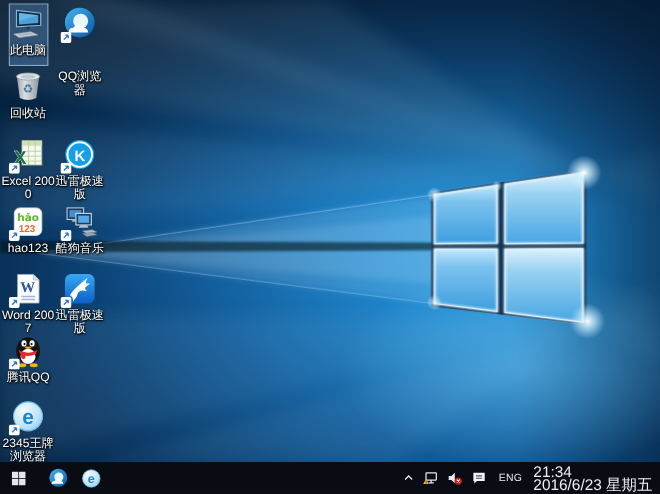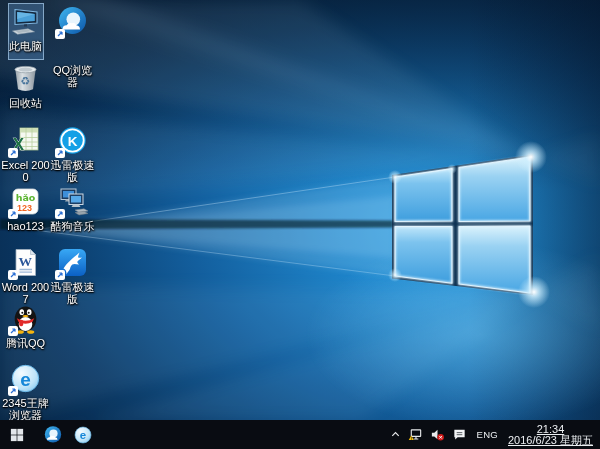--- a/index.html
+++ b/index.html
@@ -36,21 +36,21 @@
   }
   .tb-start { width:34px; display:flex; align-items:center; justify-content:center; }
   #taskbar-pinned { display:flex; align-items:stretch; margin-left:4px; }
   .tb-icon { width:30px; display:flex; align-items:center; justify-content:center; }
   .tb-art { width:20px; height:20px; }
   .tb-art svg { width:100%; height:100%; display:block; }
   #tray { margin-left:auto; display:flex; align-items:center; gap:3px; padding-right:3px; }
   .tray-btn { height:41px; display:flex; align-items:center; justify-content:center; padding:0 2px; }
   .tray-btn svg { display:block; }
   #tray-language { color:#eceff2; font-size:9.5px; padding:0 5px; letter-spacing:.3px; }
-  #tray-clock { color:#eceff2; font-size:11px; line-height:10.5px; text-align:center; padding:0 4px 0 2px; white-space:nowrap;text-decoration:underline; }
+  #tray-clock { color:#eceff2; font-size:14px; line-height:10.5px; text-align:left; padding:0 4px 0 2px; white-space:nowrap; }
 </style>
 </head>
 <body>
 
 <div id="screen">
 
   <svg id="wallpaper" viewBox="0 0 600 420" preserveAspectRatio="none" xmlns="http://www.w3.org/2000/svg">
     <defs>
       <radialGradient id="wp-base" cx="0.74" cy="0.54" r="1.0">
         <stop offset="0" stop-color="#2da0e4"></stop>

